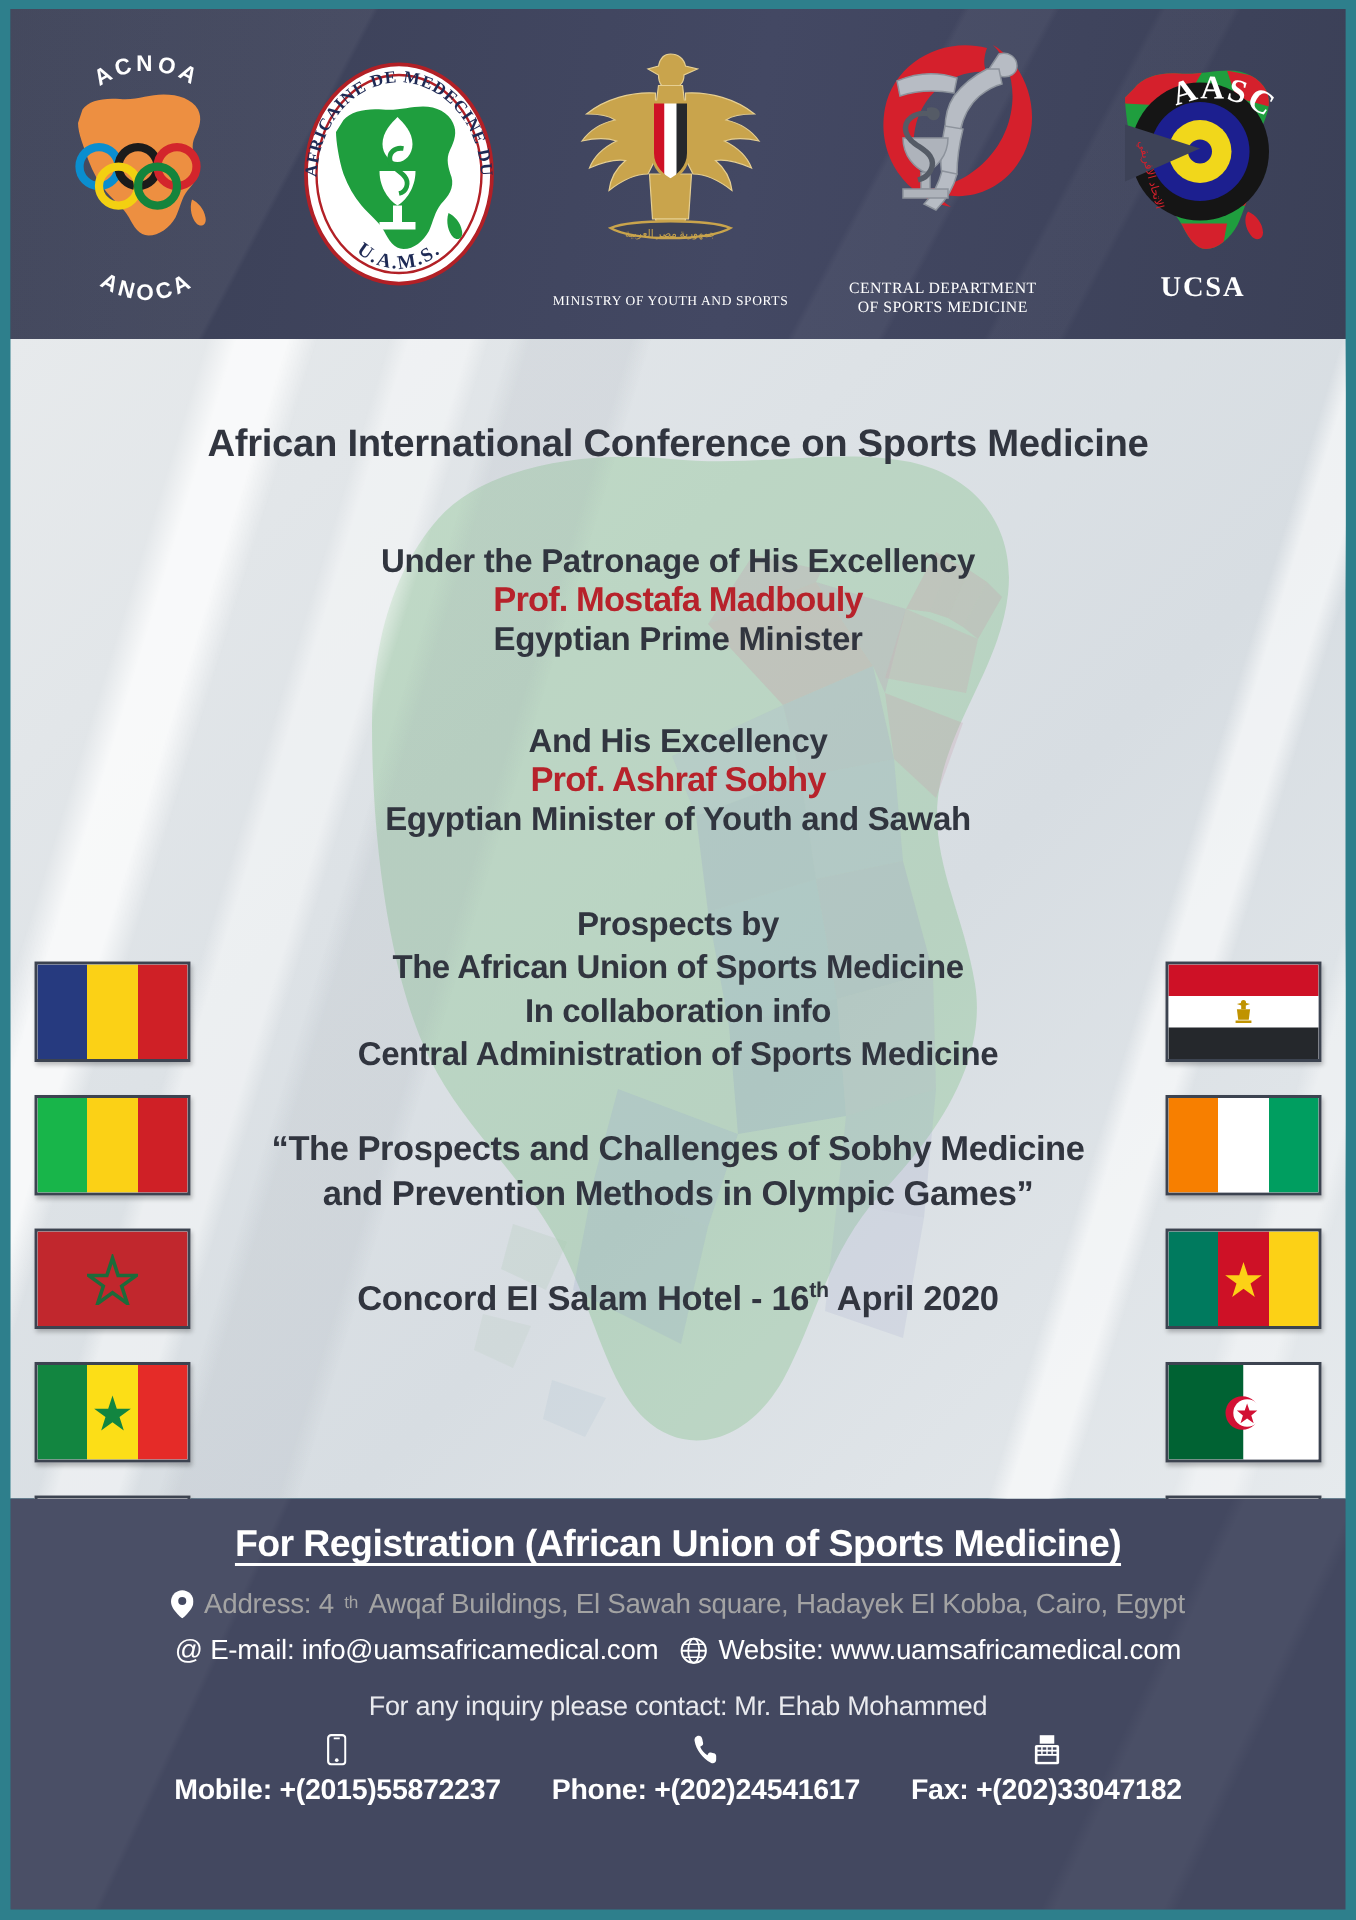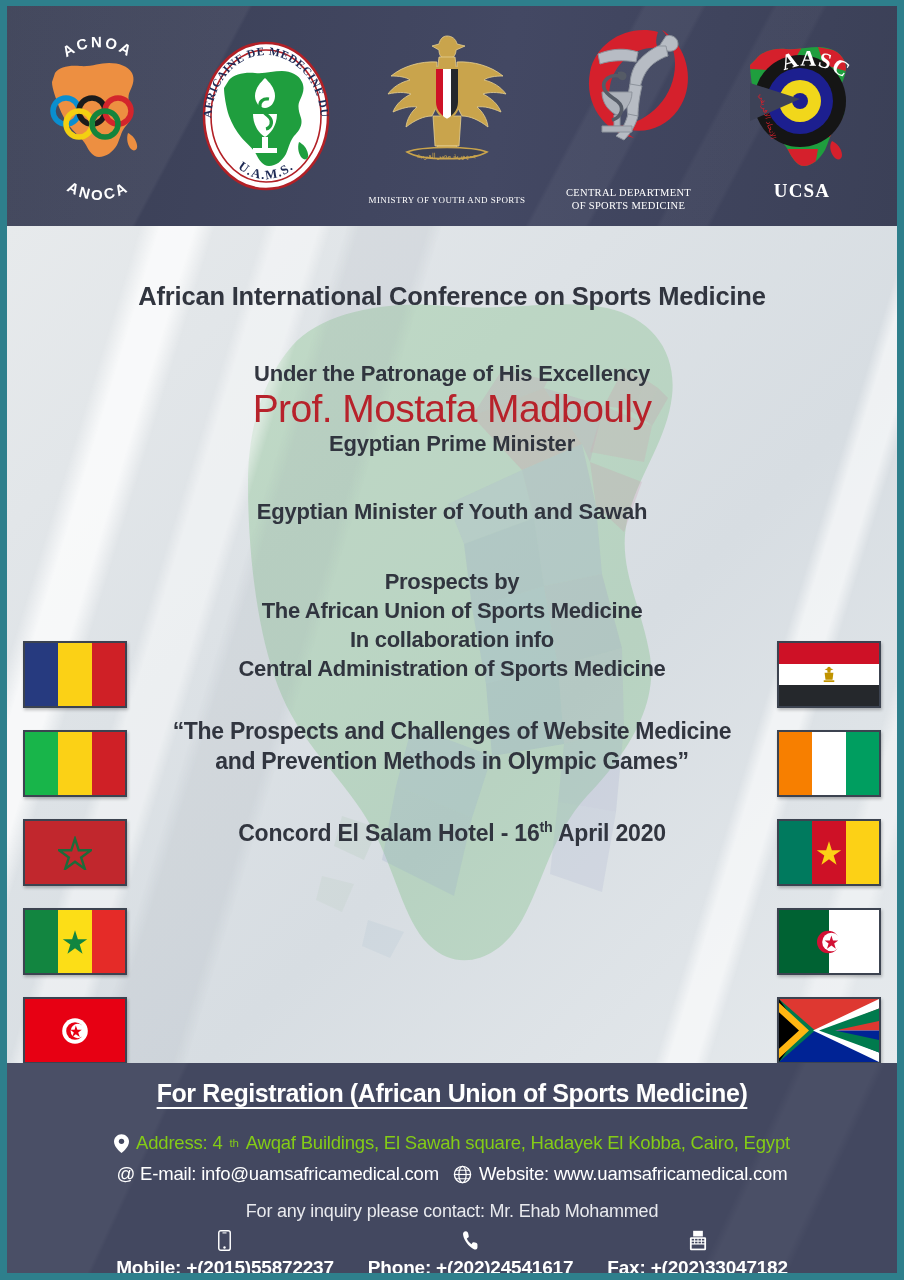--- a/index.html
+++ b/index.html
@@ -105,21 +105,21 @@
   }
   .main-title {
     font-size: 25.5px; font-weight: bold; color: #31353f;
     letter-spacing: -0.2px; 
   }
   .block { text-align: center; }
   .lbl {
     font-size: 22px; font-weight: bold; color: #31353f; letter-spacing: -.2px;
   }
   .name {
-    font-size: 39px; font-weight: normal; color: #b7222b; letter-spacing: -.6px;
+    font-size: 23px; font-weight: bold; color: #b7222b; letter-spacing: -.6px;
     line-height: 1.12;
   }
   .role { font-size: 22px; font-weight: bold; color: #31353f; letter-spacing: -.2px; }
   .org-line { font-size: 22px; font-weight: bold; color: #31353f; letter-spacing: -.3px; line-height: 1.32; }
   .theme {
     font-size: 23px; font-weight: bold; color: #31353f;
     letter-spacing: -.3px; line-height: 1.3; text-align:center;
   }
   .venue { font-size: 23px; font-weight: bold; color: #31353f; letter-spacing: -.2px; }
   .venue sup, .addr sup { font-size: .62em; vertical-align: super; }
@@ -136,21 +136,21 @@
   }
   .v3 { display:flex; height:100%; }
   .v3 > div { flex:1; height:100%; }
   .h3 { display:flex; flex-direction:column; height:100%; }
   .h3 > div { flex:1; width:100%; }
   .ctr { position:absolute; inset:0; display:flex; align-items:center; justify-content:center; }
 
   
   .footer {
     flex: 0 0 auto;
-    height: 210px;
+    height: 274px;
     background: #434860;
     position: relative;
     overflow: hidden;
     display:flex; flex-direction:column; align-items:center;
     padding-top: 16px;
   }
   .footer::before{
     content:"";position:absolute;inset:0;
     background:
       linear-gradient(115deg, rgba(255,255,255,0.04) 0 18%, rgba(255,255,255,0) 18.5%),
@@ -158,22 +158,22 @@
     pointer-events:none;
   }
   .reg-title {
     position:relative; z-index:2;
     font-size: 25px; font-weight: bold; color:#fff;
     text-decoration: underline; text-underline-offset: 5px;
     letter-spacing: -.4px;
   }
   .addr {
     position:relative; z-index:2;
-    font-size: 18.5px; color:#84cc16; font-weight:500; letter-spacing:-.2px;
-    margin-top: 24px; display:flex; align-items:center; gap:7px;
+    font-size: 18.5px; color:#a3a3a3; font-weight:500; letter-spacing:-.2px;
+    margin-top: 14px; display:flex; align-items:center; gap:7px;
   }
   .contact-row {
     position:relative; z-index:2;
     font-size: 18.5px; color:#fff; font-weight:500; letter-spacing:-.2px;
     margin-top: 9px; display:flex; align-items:center; justify-content:center; gap: 14px;
   }
   .contact-row .it { display:flex; align-items:center; gap:7px; }
   .inquiry {
     position:relative; z-index:2;
     font-size: 18px; color:#e9eaee; font-weight:500; letter-spacing:-.2px; margin-top: 16px;
@@ -520,32 +520,34 @@
 
       <div class="main-title">African International Conference on Sports Medicine</div>
 
       <div class="block" style="margin-top:50px">
         <div class="lbl">Under the Patronage of His Excellency</div>
         <div class="name">Prof. Mostafa Madbouly</div>
         <div class="role">Egyptian Prime Minister</div>
       </div>
 
       <div class="block" style="margin-top:42px">
+        <div class="lbl">And His Excellency</div>
+        <div class="name">Prof. Ashraf Sobhy</div>
         <div class="role">Egyptian Minister of Youth and Sawah</div>
       </div>
 
       <div class="block" style="margin-top:42px">
         <div class="org-line">Prospects by</div>
         <div class="org-line">The African Union of Sports Medicine</div>
         <div class="org-line">In collaboration info</div>
         <div class="org-line">Central Administration of Sports Medicine</div>
       </div>
 
       <div class="block" style="margin-top:34px">
-        <div class="theme">“The Prospects and Challenges of Website Medicine</div>
+        <div class="theme">“The Prospects and Challenges of Sobhy Medicine</div>
         <div class="theme">and Prevention Methods in Olympic Games”</div>
       </div>
 
       <div class="venue" style="margin-top:42px"><span>Concord El Salam Hotel - 16</span><sup>th</sup><span> April 2020</span></div>
     </div>
   </div>
 
   <div class="footer">
 
     <div class="reg-title">For Registration (African Union of Sports Medicine)</div>

